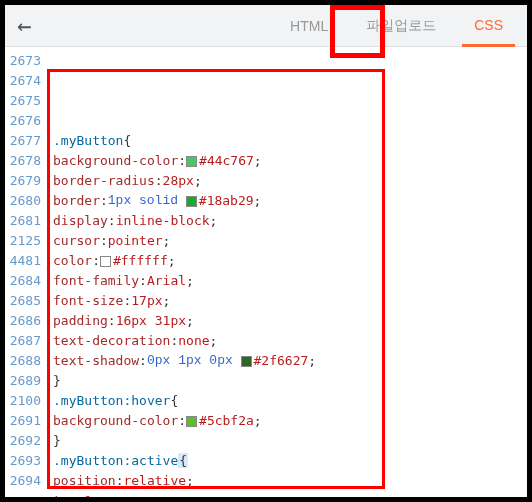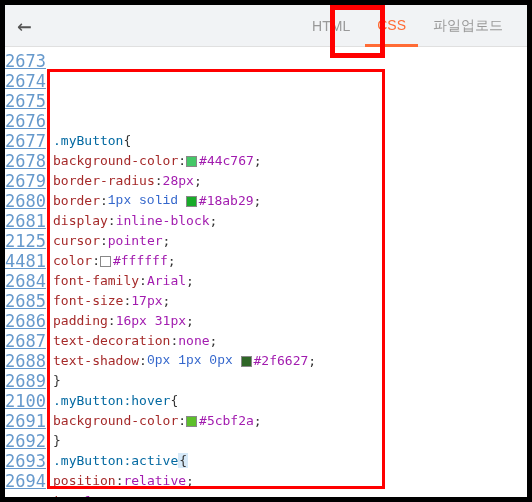--- a/index.html
+++ b/index.html
@@ -1,46 +1,46 @@
 <!DOCTYPE html>
 <html><head>
   <meta charset="utf-8">
   <style>
     * { margin: 0; padding: 0; box-sizing: border-box; }
     body { width: 532px; height: 502px; font-family: Consolas, Monaco, monospace; font-size: 14px; background: #fff; position: relative; }
     .frame { border: 5px solid #000; width: 532px; height: 502px; position: relative; overflow: hidden; }
     .header { height: 42px; background: #f1f3f5; border-bottom: 1px solid #e0e0e0; display: flex; align-items: center; padding: 0 12px; }
     .back-arrow { font-size: 24px; color: #555; cursor: pointer; }
-    .tabs { margin-left: auto; display: flex; gap: 3px; align-items: center; height: 100%; }
+    .tabs { margin-left: auto; display: flex; gap: 14px; align-items: center; height: 100%; }
     .tab { padding: 0 12px; color: #999; font-family: sans-serif; font-size: 14px; display: flex; align-items: center; height: 100%; cursor: pointer; }
     .tab.active { color: #ff6b35; border-bottom: 3px solid #ff6b35; margin-bottom: -1px; }
     .tab-highlight-box { border: 5px solid #ff0000; position: absolute; top: 0px; left: 325px; width: 55px; height: 53px; pointer-events: none; z-index: 10; }
     .editor { display: flex; height: calc(100% - 42px); background: #fff; position: relative; }
-    .gutter { width: 40px; background: #fff; text-align: right; padding-right: 4px; padding-top: 4px; color: #6699cc; font-size: 17px; line-height: 20px; text-decoration: underline; }
+    .gutter { width: 40px; background: #fff; text-align: right; padding-right: 4px; padding-top: 4px; color: #6699cc; font-size: 13px; line-height: 20px; }
     .code { flex: 1; padding-top: 4px; padding-left: 8px; font-size: 13px; line-height: 20px; white-space: pre; position: relative; }
     .code-highlight-box { border: 3px solid #ff0000; position: absolute; top: 22px; left: 2px; width: 338px; height: 420px; pointer-events: none; }
     .line { height: 20px; display: flex; align-items: center; }
     .sel { color: #0369a1; }
     .prop { color: #a52a2a; }
-    .val { color: #a21caf; }
+    .val { color: #b91c1c; }
     .num { color: #3366cc; font-family: Liberation Mono, monospace; }
     .punc { color: #333; }
     .swatch { display: inline-block; width: 11px; height: 11px; border: 1px solid #888; vertical-align: middle; margin-right: 2px; }
     .gutter-line { height: 20px; }
   </style>
 </head>
 <body>
 
 <div class="frame">
   <div class="header">
     <span class="back-arrow">←</span>
     <div class="tabs">
       <div class="tab">HTML</div>
+      <div class="tab">파일업로드</div>
       <div class="tab active">CSS</div>
-      <div class="tab">파일업로드</div>
     </div>
   </div>
   <div class="tab-highlight-box"></div>
   <div class="editor">
     <div class="gutter" id="gutter">
         <div class="gutter-line">2673</div>
         <div class="gutter-line">2674</div>
         <div class="gutter-line">2675</div>
         <div class="gutter-line">2676</div>
         <div class="gutter-line">2677</div>

